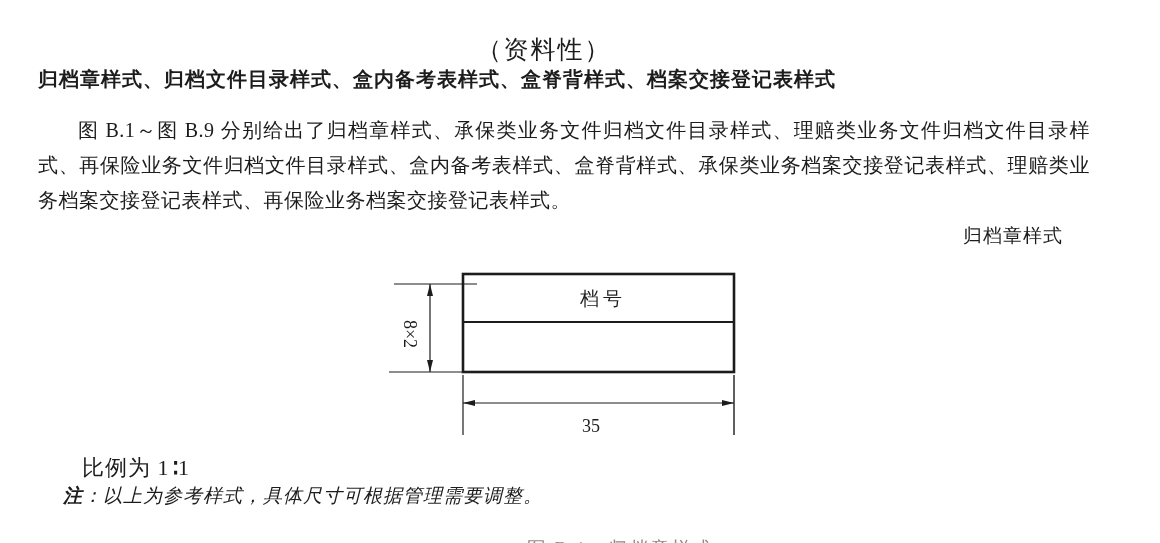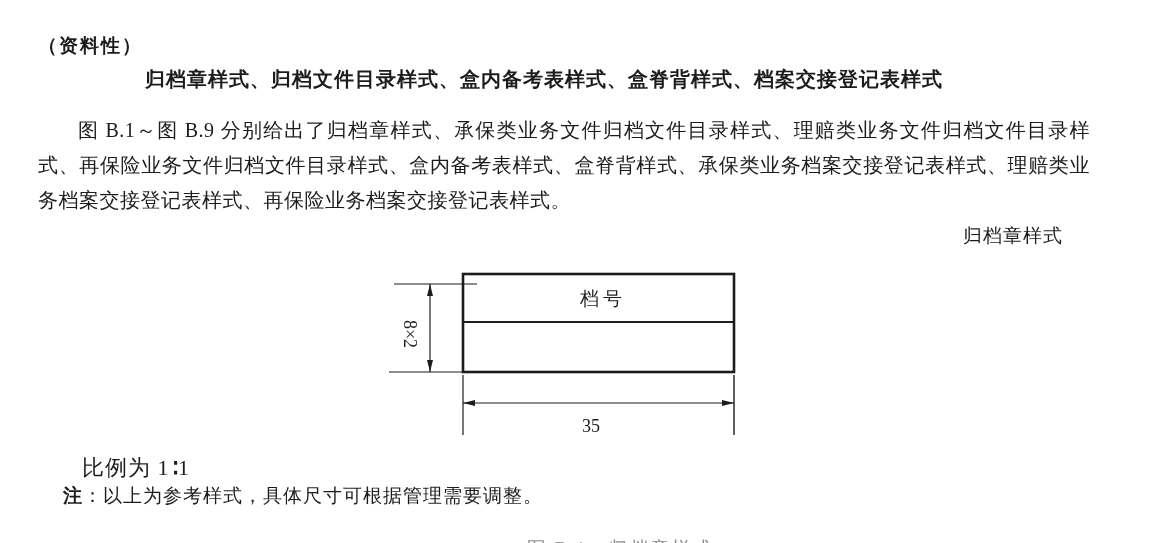--- a/index.html
+++ b/index.html
@@ -13,27 +13,26 @@
   }
   .abs{position:absolute;}
   .doc-title{
     top:4px;left:38px;width:1012px;
     text-align:center;
     font-family:"Liberation Sans","DejaVu Sans",sans-serif;
     font-weight:700;font-size:20px;letter-spacing:1px;
   }
   .doc-subtitle{
     top:33px;left:38px;width:1012px;
-    text-align:left;
+    text-align:center;
     font-family:"Liberation Sans","DejaVu Sans",sans-serif;
-    font-weight:700;font-size:19px;letter-spacing:2px;
+    font-weight:400;font-size:25px;letter-spacing:2px;
   }
   .section-heading{
     top:66px;left:38px;width:1012px;
-    text-align:center;
     font-family:"Liberation Sans","DejaVu Sans",sans-serif;
     font-weight:700;font-size:20px;letter-spacing:1px;
   }
   .body-paragraph{
     top:113px;left:38px;width:1052px;
     font-size:20px;line-height:35px;
     text-align:justify;
     text-indent:2em;
     letter-spacing:0.5px;
   }
@@ -42,21 +41,21 @@
     text-align:right;
     font-size:19px;letter-spacing:1px;
   }
   .figure-wrap{top:262px;left:375px;width:380px;height:185px;}
   .scale-note{
     top:453px;left:82px;
     font-size:22px;letter-spacing:1px;
   }
   .note-line{
     top:483px;left:63px;width:1000px;
-    font-size:19px;letter-spacing:1px;
+    font-size:19px;letter-spacing:1px;font-style:italic;
   }
   .note-label{font-weight:700;font-family:"Liberation Sans","DejaVu Sans",sans-serif;font-size:19px;}
   .figure-caption{
     top:536px;left:450px;width:340px;
     text-align:center;
     font-size:19px;letter-spacing:2px;
     color:#8a8a8a;
   }
   svg text{
     font-family:"Liberation Serif","DejaVu Serif",serif;

